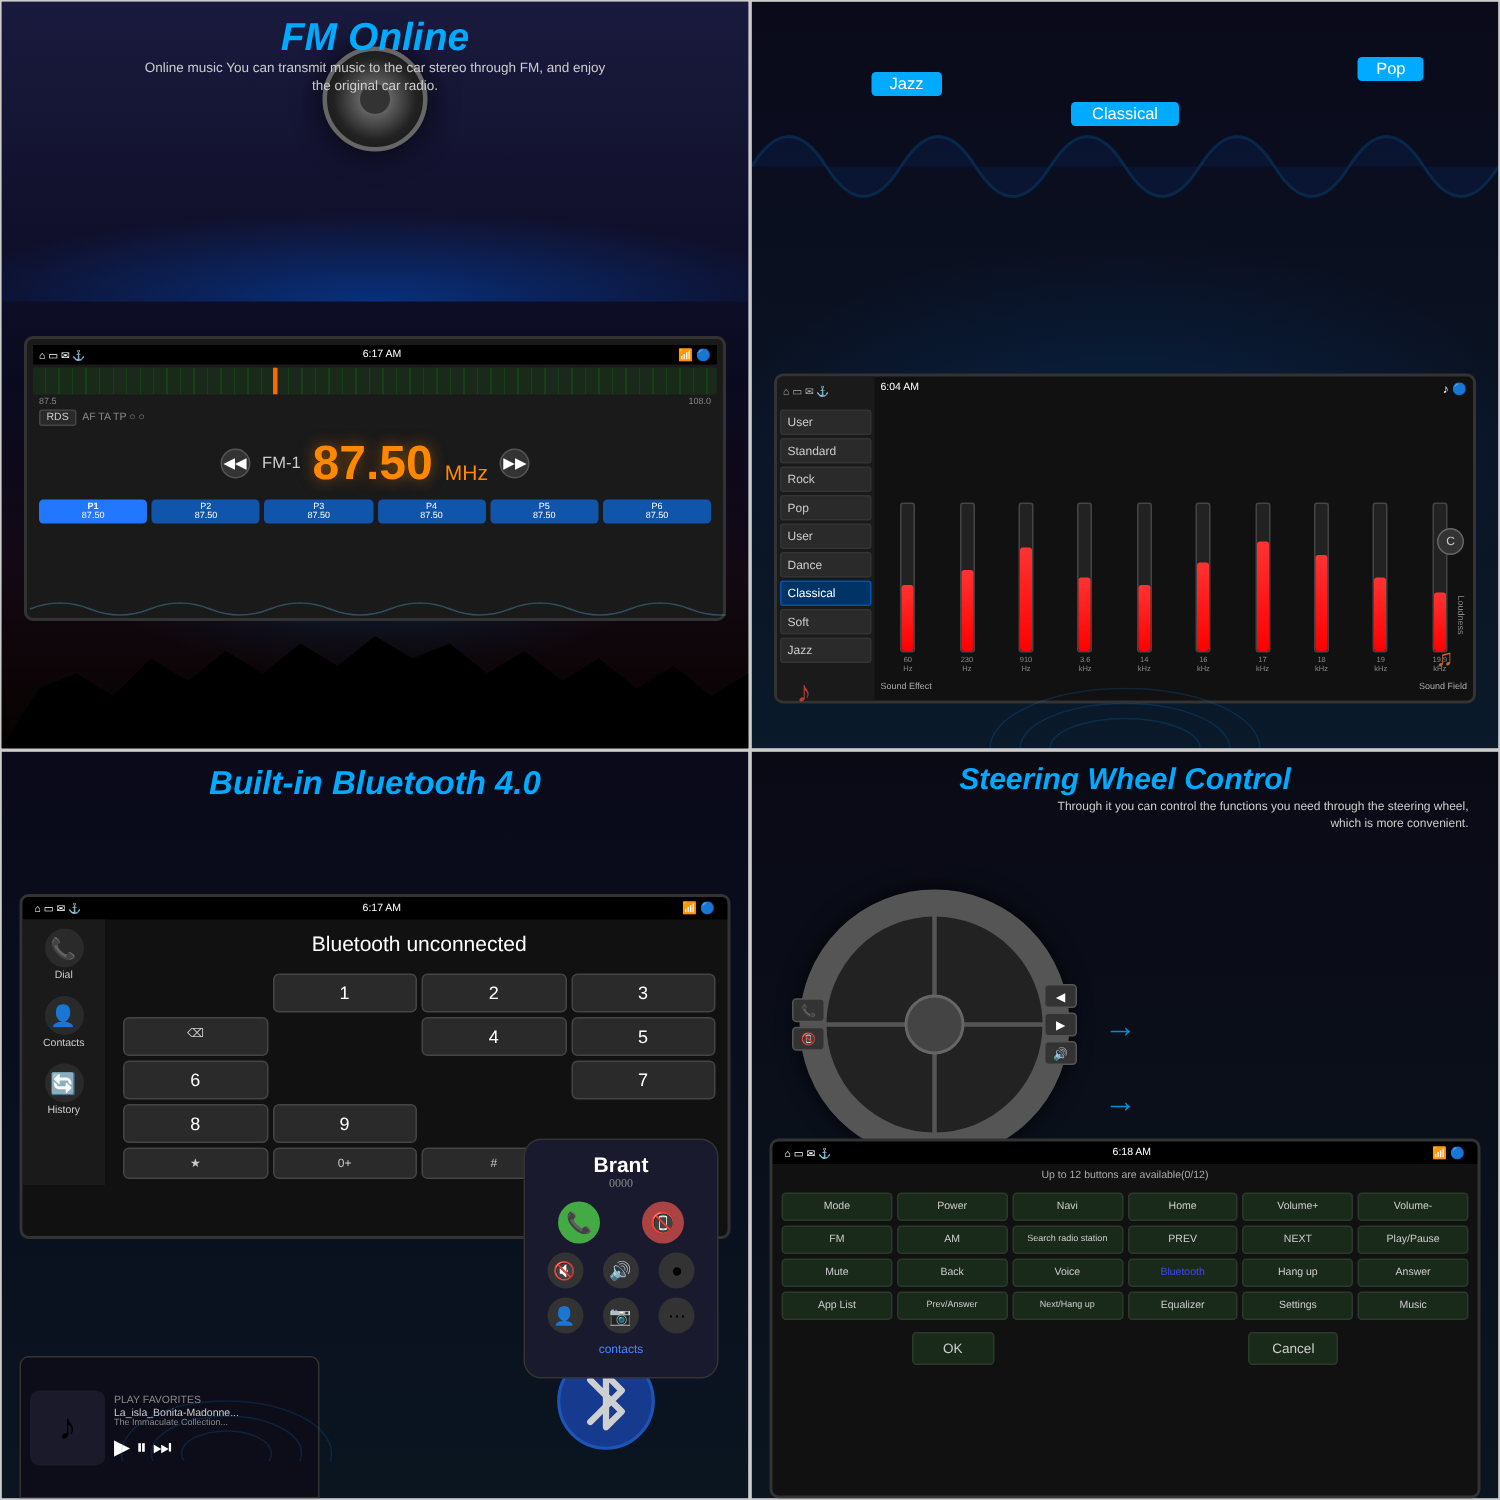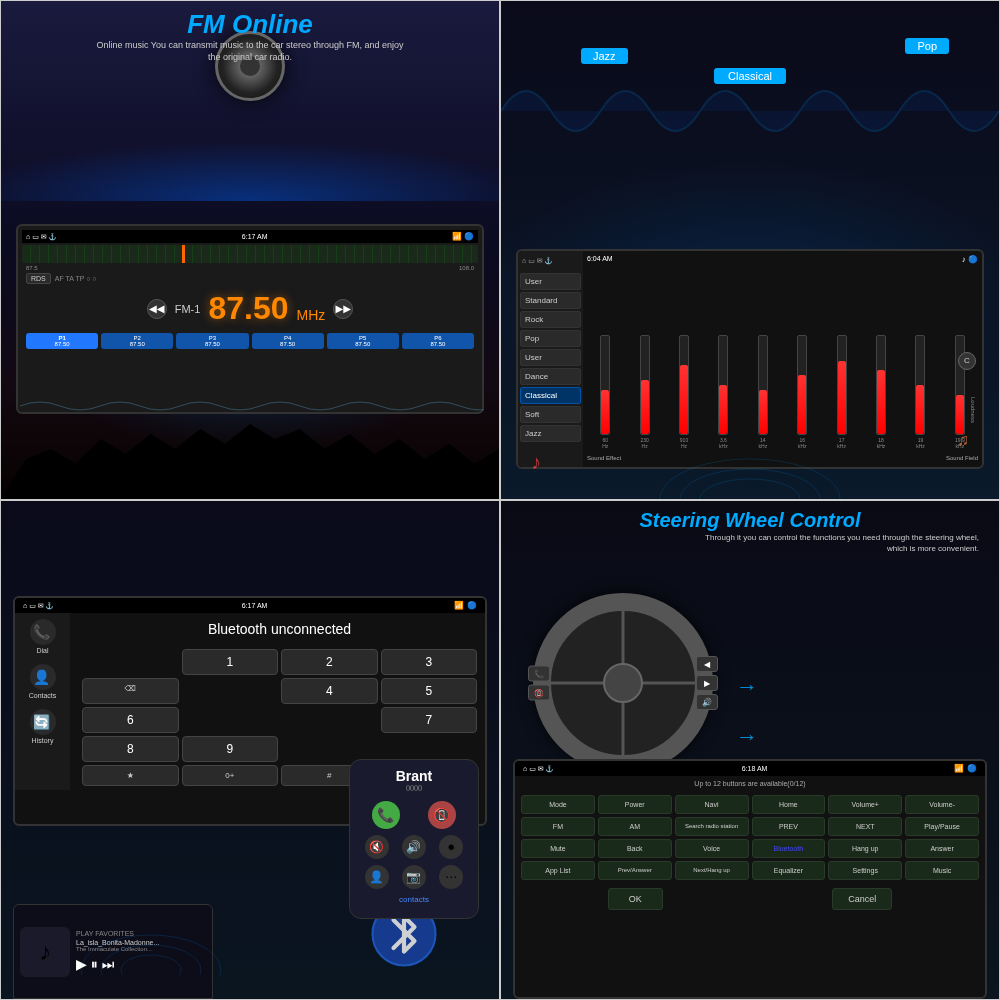--- a/index.html
+++ b/index.html
@@ -785,20 +785,21 @@
         <ellipse cx="100" cy="80" rx="90" ry="40" fill="none" stroke="rgba(0,150,255,0.8)" stroke-width="1"></ellipse>
         <ellipse cx="100" cy="80" rx="70" ry="30" fill="none" stroke="rgba(0,150,255,0.8)" stroke-width="1"></ellipse>
         <ellipse cx="100" cy="80" rx="50" ry="20" fill="none" stroke="rgba(0,150,255,0.8)" stroke-width="1"></ellipse>
       </svg>
     </div>
   </div>
 
   <div class="cell cell-bt">
 
     <div class="bt-title-section">
+      <div class="bt-main-title">Built-in Bluetooth 4.0</div>
     </div>
 
     <div class="bt-screen">
       <div class="bt-screen-header">
         <span>⌂ ▭ ✉ ⚓</span>
         <span>6:17 AM</span>
         <div class="status-icons">
           <span>📶 🔵</span>
         </div>
       </div>

